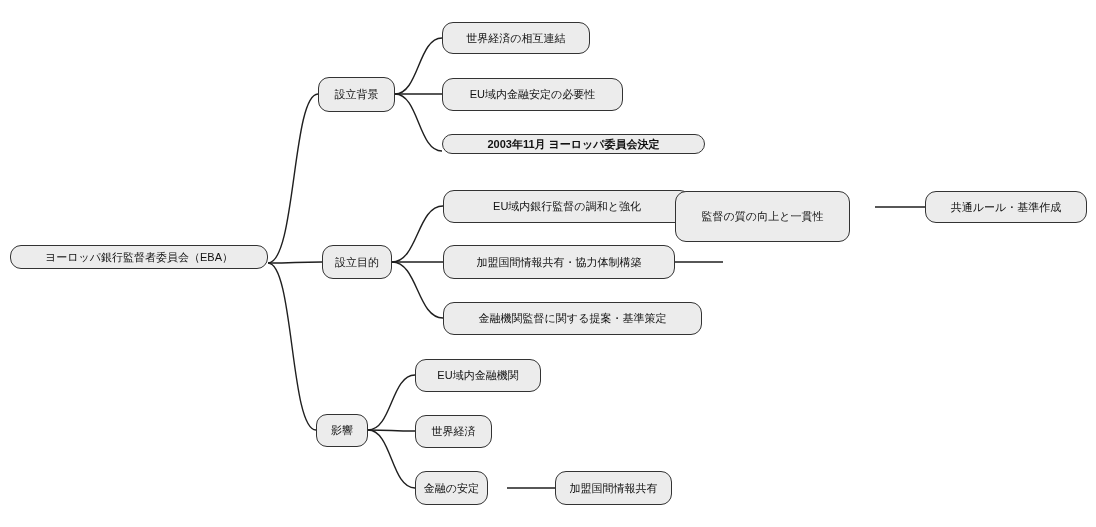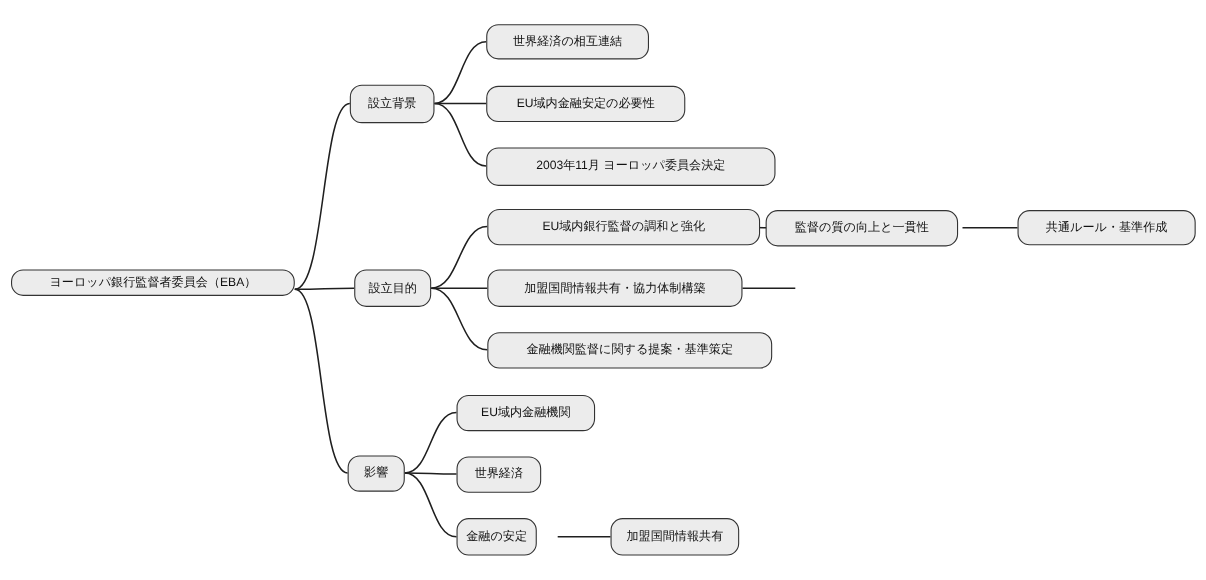--- a/index.html
+++ b/index.html
@@ -66,25 +66,25 @@
   <div class="node" style="left:318px; top:77px; width:77px; height:35px;">設立背景</div>
 
   <div class="node" style="left:322px; top:245px; width:70px; height:34px;">設立目的</div>
 
   <div class="node" style="left:316px; top:414px; width:52px; height:33px;">影響</div>
 
   <div class="node" style="left:442px; top:22px; width:148px; height:32px;">世界経済の相互連結</div>
 
   <div class="node" style="left:442px; top:78px; width:181px; height:33px;">EU域内金融安定の必要性</div>
 
-  <div class="node" style="left:442px; top:134px; width:263px; height:35px;">2003年11月 ヨーロッパ委員会決定</div>
+  <div class="node" style="left:442px; top:134px; width:263px; height:20px;font-weight:bold;">2003年11月 ヨーロッパ委員会決定</div>
 
   <div class="node" style="left:443px; top:190px; width:248px; height:33px;text-align:right;">EU域内銀行監督の調和と強化</div>
 
-  <div class="node" style="left:696px; top:191px; width:175px; height:33px;">監督の質の向上と一貫性</div>
+  <div class="node" style="left:675px; top:191px; width:175px; height:51px;">監督の質の向上と一貫性</div>
 
   <div class="node" style="left:925px; top:191px; width:162px; height:32px;">共通ルール・基準作成</div>
 
   <div class="node" style="left:443px; top:245px; width:232px; height:34px;">加盟国間情報共有・協力体制構築</div>
 
 
   <div class="node" style="left:443px; top:302px; width:259px; height:33px;">金融機関監督に関する提案・基準策定</div>
 
   <div class="node" style="left:415px; top:359px; width:126px; height:33px;">EU域内金融機関</div>
 

